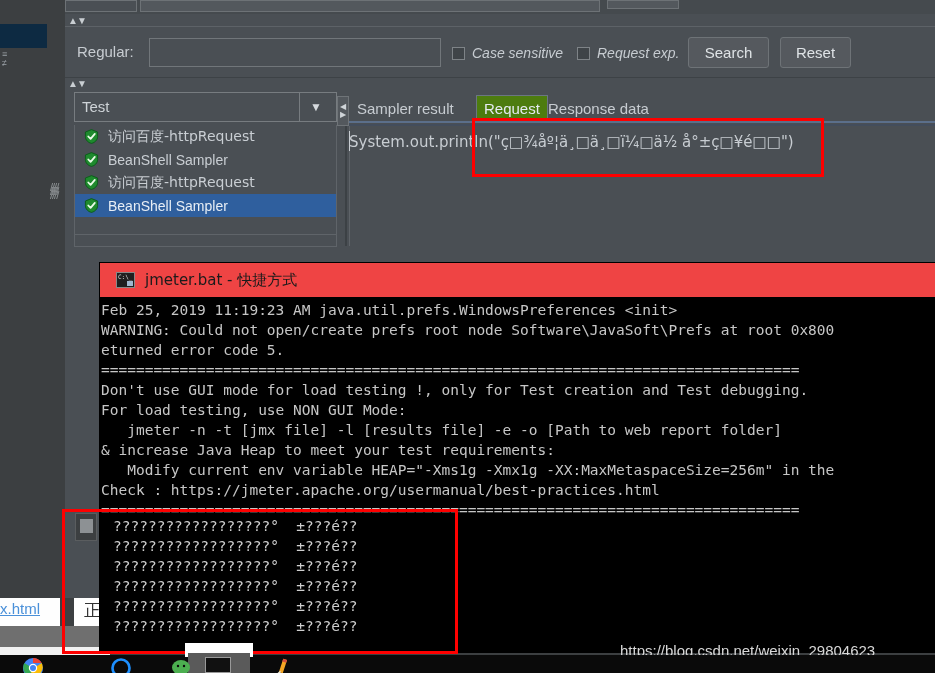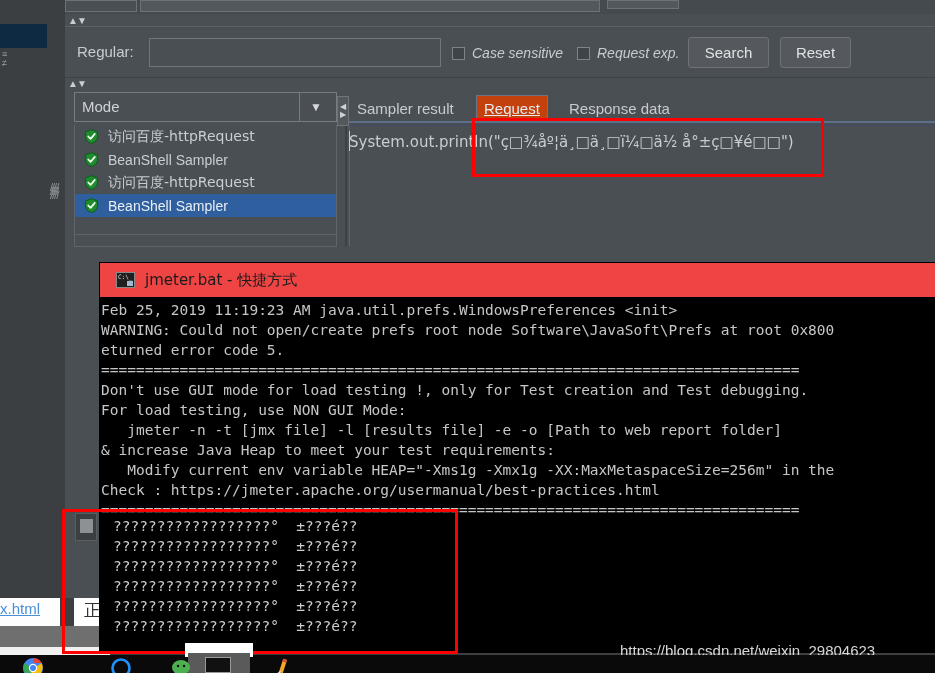--- a/index.html
+++ b/index.html
@@ -73,24 +73,24 @@
   
   #pane-arrows{left:337px;top:96px;width:12px;height:30px;background:#53585d;border:1px solid #6f7478;box-sizing:border-box;
                display:flex;flex-direction:column;align-items:center;justify-content:center;color:#cfd4d8;font-size:8px;line-height:8px;}
   #pane-divider{left:338px;top:128px;width:10px;height:118px;background:#4a4f54;}
   #pane-divider-line{left:345px;top:126px;width:2px;height:120px;background:#3c4145;}
 
   
   #tabs{left:349px;top:95px;width:586px;height:26px;}
   .tab{position:absolute;top:0;height:26px;display:flex;align-items:center;padding:0 7px;box-sizing:border-box;
        font-size:15px;color:#c7ccd1;border:1px solid transparent;}
-  .tab.active{background:#c2410c;border:1px solid #6b7682;border-bottom:none;color:#e5ebf1;text-decoration:underline;}
+  .tab.active{background:#4d7c0f;border:1px solid #6b7682;border-bottom:none;color:#e5ebf1;}
   #tab0{left:0;}
   #tab1{left:127px;}
-  #tab2{left:212px;text-align:center;}
+  #tab2{left:191px;text-align:center;}
   #tab-underline{left:349px;top:121px;width:586px;height:2px;background:#5b6f8b;}
   #tab-underline2{left:349px;top:124px;width:586px;height:2px;background:#434d5c;}
   #resp-area{left:349px;top:126px;width:586px;height:120px;background:#4a4f54;border-left:1px solid #5f6469;box-sizing:border-box;}
   #resp-text{left:349px;top:133px;width:586px;font-size:15px;color:#c8cdd2;white-space:nowrap;font-family:"DejaVu Sans",sans-serif;}
   #resp-caret{left:349px;top:131px;width:1px;height:20px;background:#c8cdd2;}
 
   
   #bigbelow{left:65px;top:247px;width:870px;height:351px;background:#4a4f54;}
 
   
@@ -170,21 +170,21 @@
 <div class="abs btn" id="btn-reset">Reset</div>
 
 <div class="abs onetouch" id="ot2">
   <span class="ot-tri">▲</span>
     <span class="ot-tri">▼</span>
 </div>
 
 <div class="abs" id="lower"></div>
 
 <div class="abs" id="combo"></div>
-<div class="abs" id="combo-text">Mode</div>
+<div class="abs" id="combo-text">Test</div>
 <div class="abs" id="combo-sep"></div>
 <div class="abs" id="combo-arrow">▼</div>
 
 <div class="abs" id="tree">
     <div class="tree-row">
       <span class="shield">
         <svg width="15" height="15" viewBox="0 0 15 15">
           <path d="M7.5 0.6 L13.6 3 L13.6 7.6 C13.6 11 10.9 13.6 7.5 14.4 C4.1 13.6 1.4 11 1.4 7.6 L1.4 3 Z" fill="#1f8a2e" stroke="#0d5c1c" stroke-width="1"></path>
           <path d="M4.3 7.5 L6.6 9.9 L10.8 4.9" fill="none" stroke="#eafbe8" stroke-width="1.8" stroke-linecap="round" stroke-linejoin="round"></path>
         </svg>

